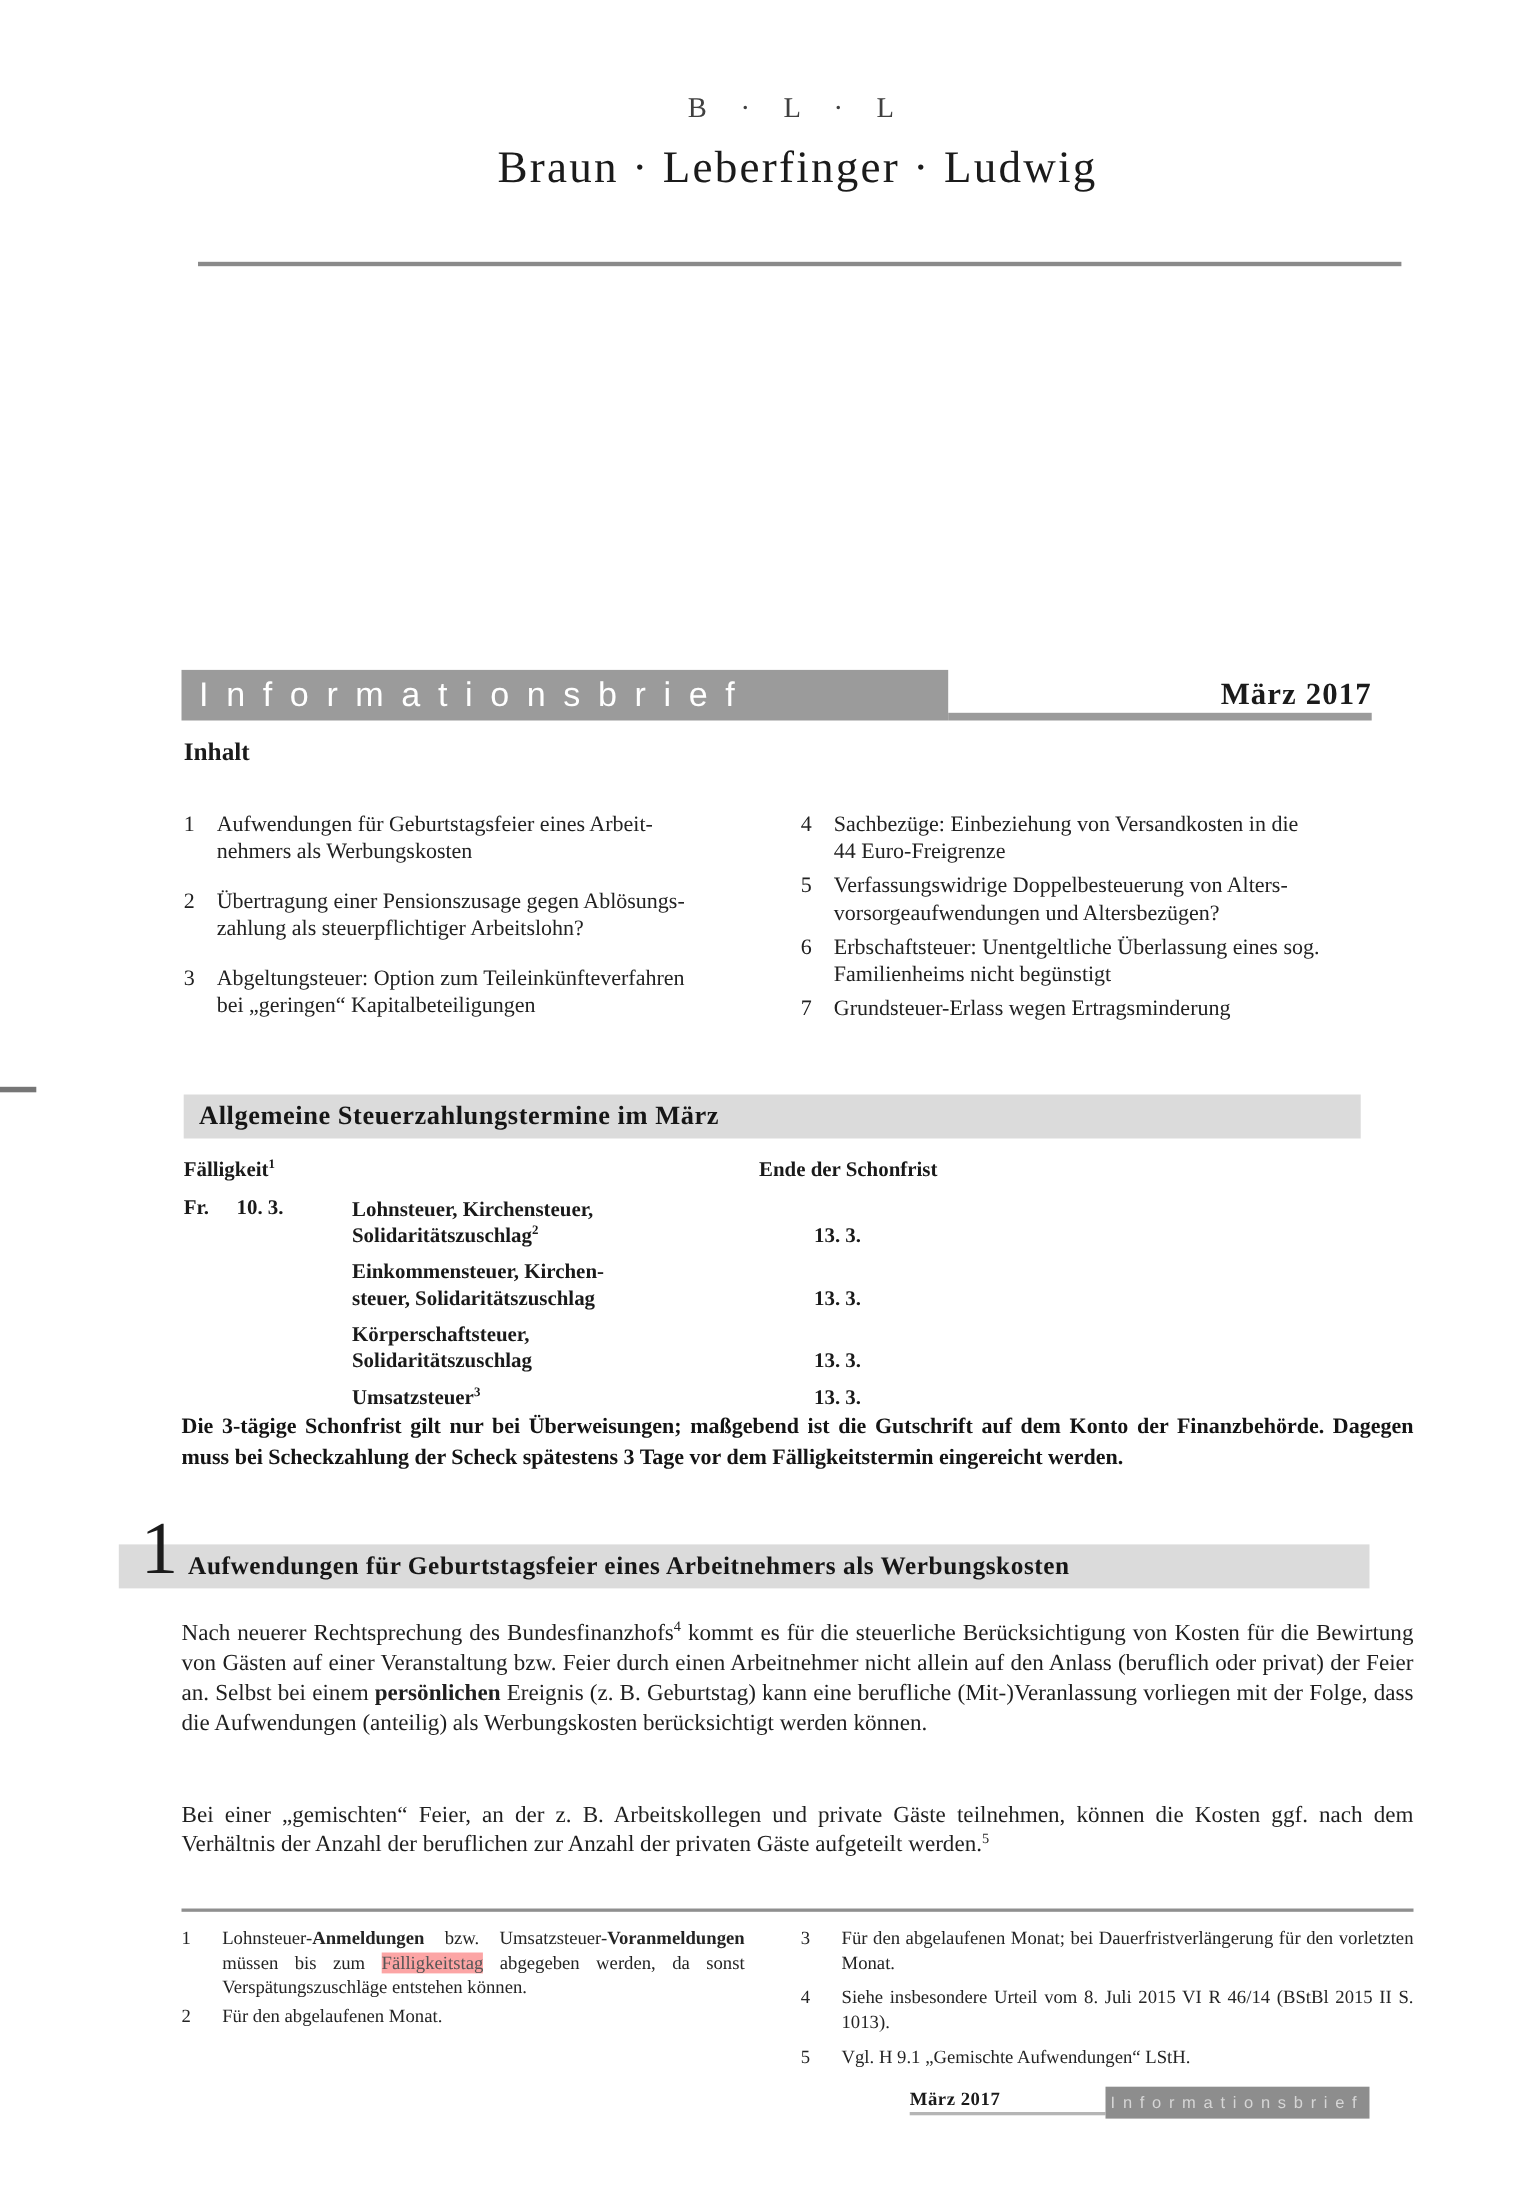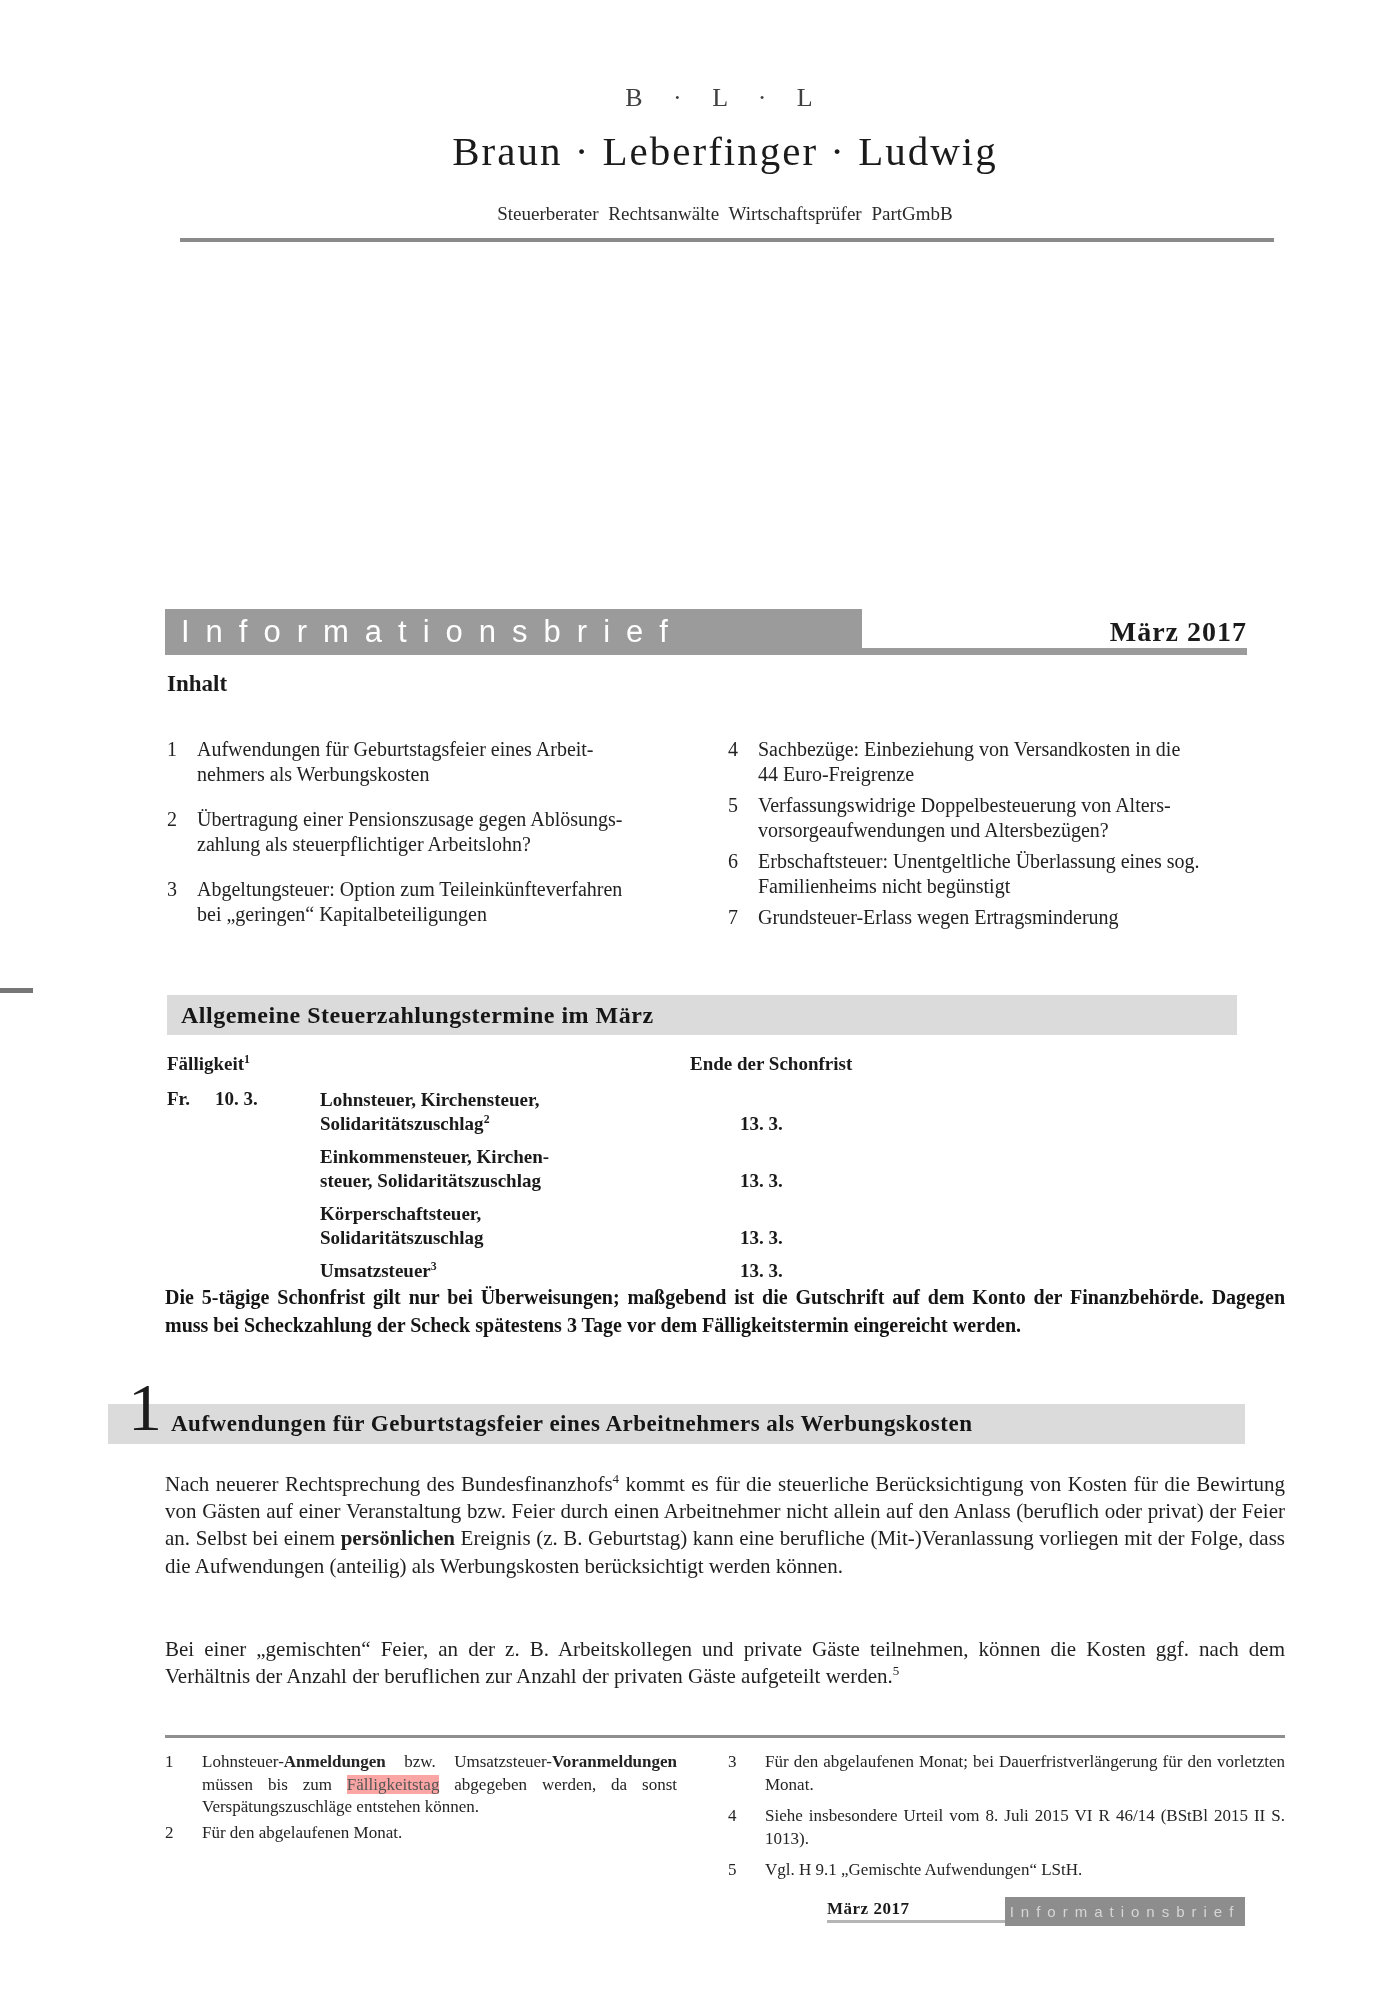--- a/index.html
+++ b/index.html
@@ -117,21 +117,20 @@
   }
 </style>
 </head>
 <body>
 
 <div class="page">
 
   <div class="abs letterhead">
     <div class="lh-initials">B · L · L</div>
     <div class="lh-firm">Braun · Leberfinger · Ludwig</div>
-    <div class="lh-sub">Steuerberater Rechtsanwälte Wirtschaftsprüfer PartGmbB</div>
   </div>
   <div class="abs lh-rule"></div>
 
   <div class="abs fold-mark"></div>
 
   <div class="abs banner-box">
     <span class="banner-title">Informationsbrief</span>
   </div>
   <div class="abs banner-line"></div>
   <div class="abs banner-issue">März 2017</div>
@@ -207,21 +206,21 @@
 Solidaritätszuschlag</span><sup></sup></span>
       <span class="col-deadline">13. 3.</span>
     </div>
     <div class="sched-row">
       <span class="col-day"></span>
       <span class="col-date"></span>
       <span class="col-tax"><span class="tax-name">Umsatzsteuer</span><sup>3</sup></span>
       <span class="col-deadline">13. 3.</span>
     </div>
   </div>
-  <div class="abs sched-note">Die 5-tägige Schonfrist gilt nur bei Überweisungen; maßgebend ist die Gutschrift auf dem Konto der Finanzbehörde. Dagegen muss bei Scheckzahlung der Scheck spätestens 3 Tage vor dem Fälligkeitstermin eingereicht werden.</div>
+  <div class="abs sched-note">Die 3-tägige Schonfrist gilt nur bei Überweisungen; maßgebend ist die Gutschrift auf dem Konto der Finanzbehörde. Dagegen muss bei Scheckzahlung der Scheck spätestens 3 Tage vor dem Fälligkeitstermin eingereicht werden.</div>
 
   <div class="abs band sec-band">
     <span class="sec-title">Aufwendungen für Geburtstagsfeier eines Arbeitnehmers als Werbungskosten</span>
   </div>
   <div class="abs sec-number">1</div>
 
   <div class="abs body-par par-1">
     <span>Nach neuerer Rechtsprechung des Bundesfinanzhofs</span><sup>4</sup><span> kommt es für die steuerliche Berücksichtigung von Kosten für die Bewirtung von Gästen auf einer Veranstaltung bzw. Feier durch einen Arbeitnehmer nicht allein auf den Anlass (beruflich oder privat) der Feier an. Selbst bei einem </span><span class="fn-bold">persönlichen</span><span> Ereignis (z. B. Geburtstag) kann eine berufliche (Mit-)Veranlassung vorliegen mit der Folge, dass die Aufwendungen (anteilig) als Werbungskosten berücksichtigt werden können.</span>
   </div>
   <div class="abs body-par par-2">

